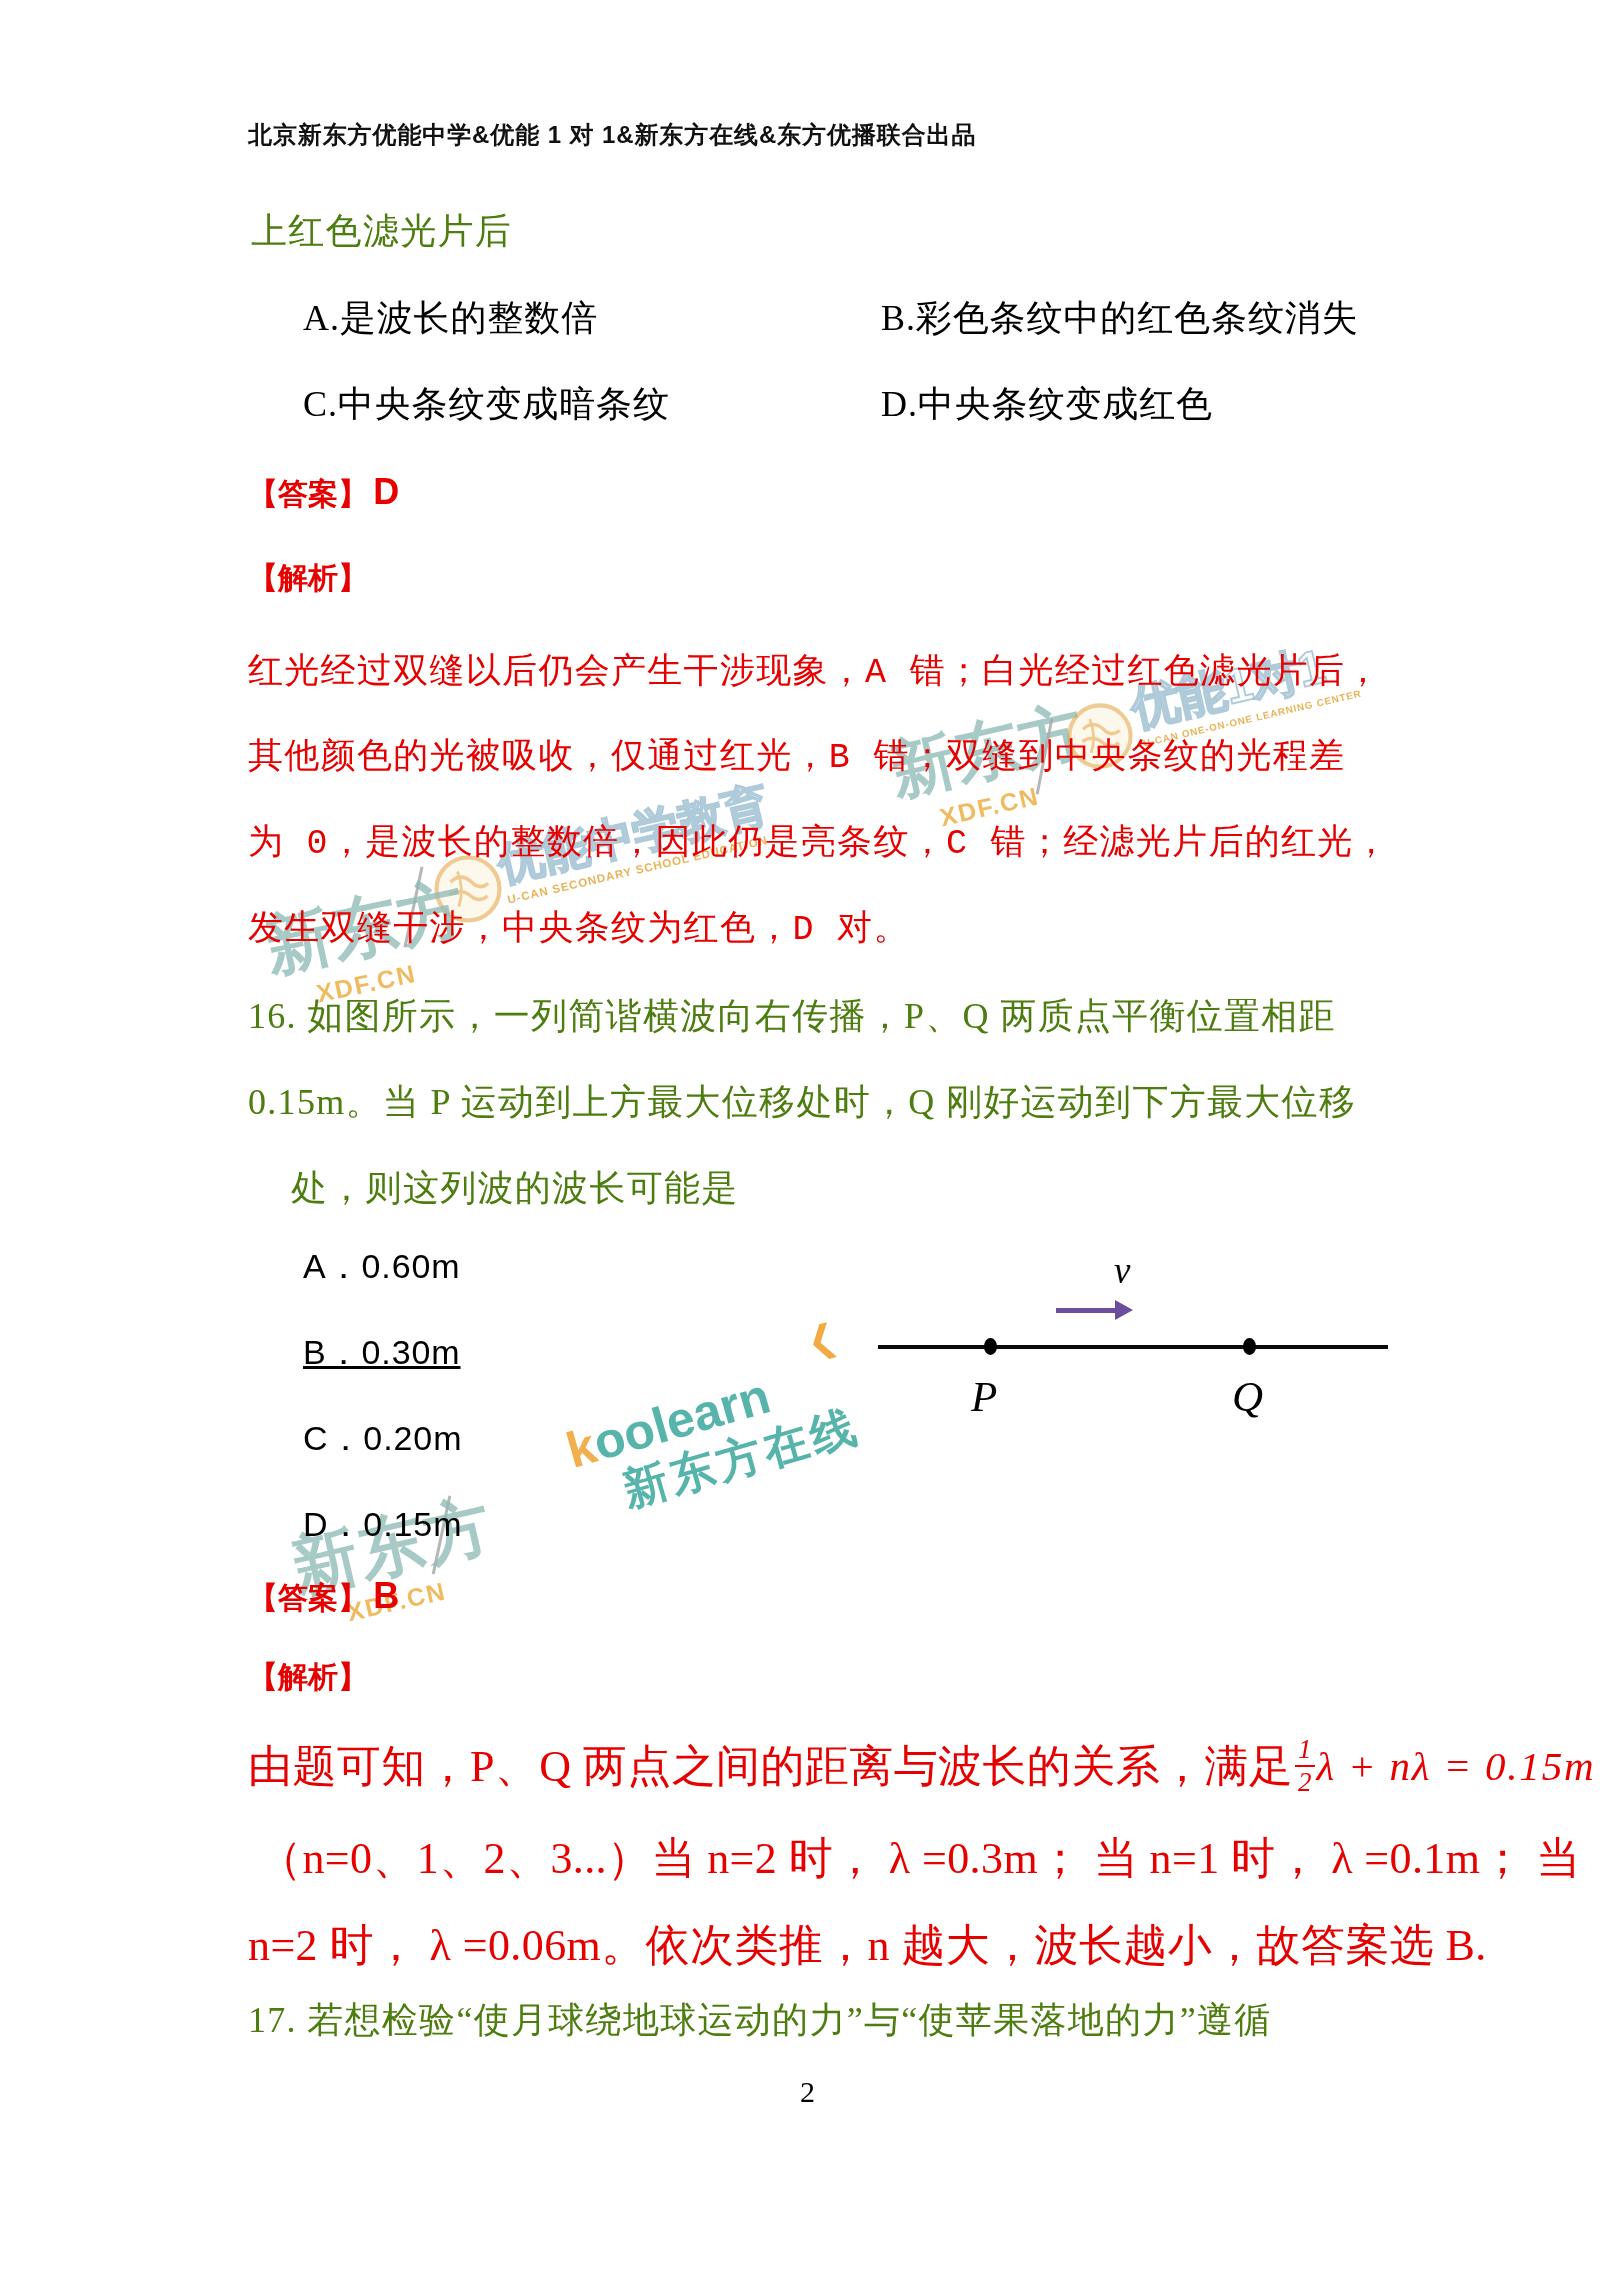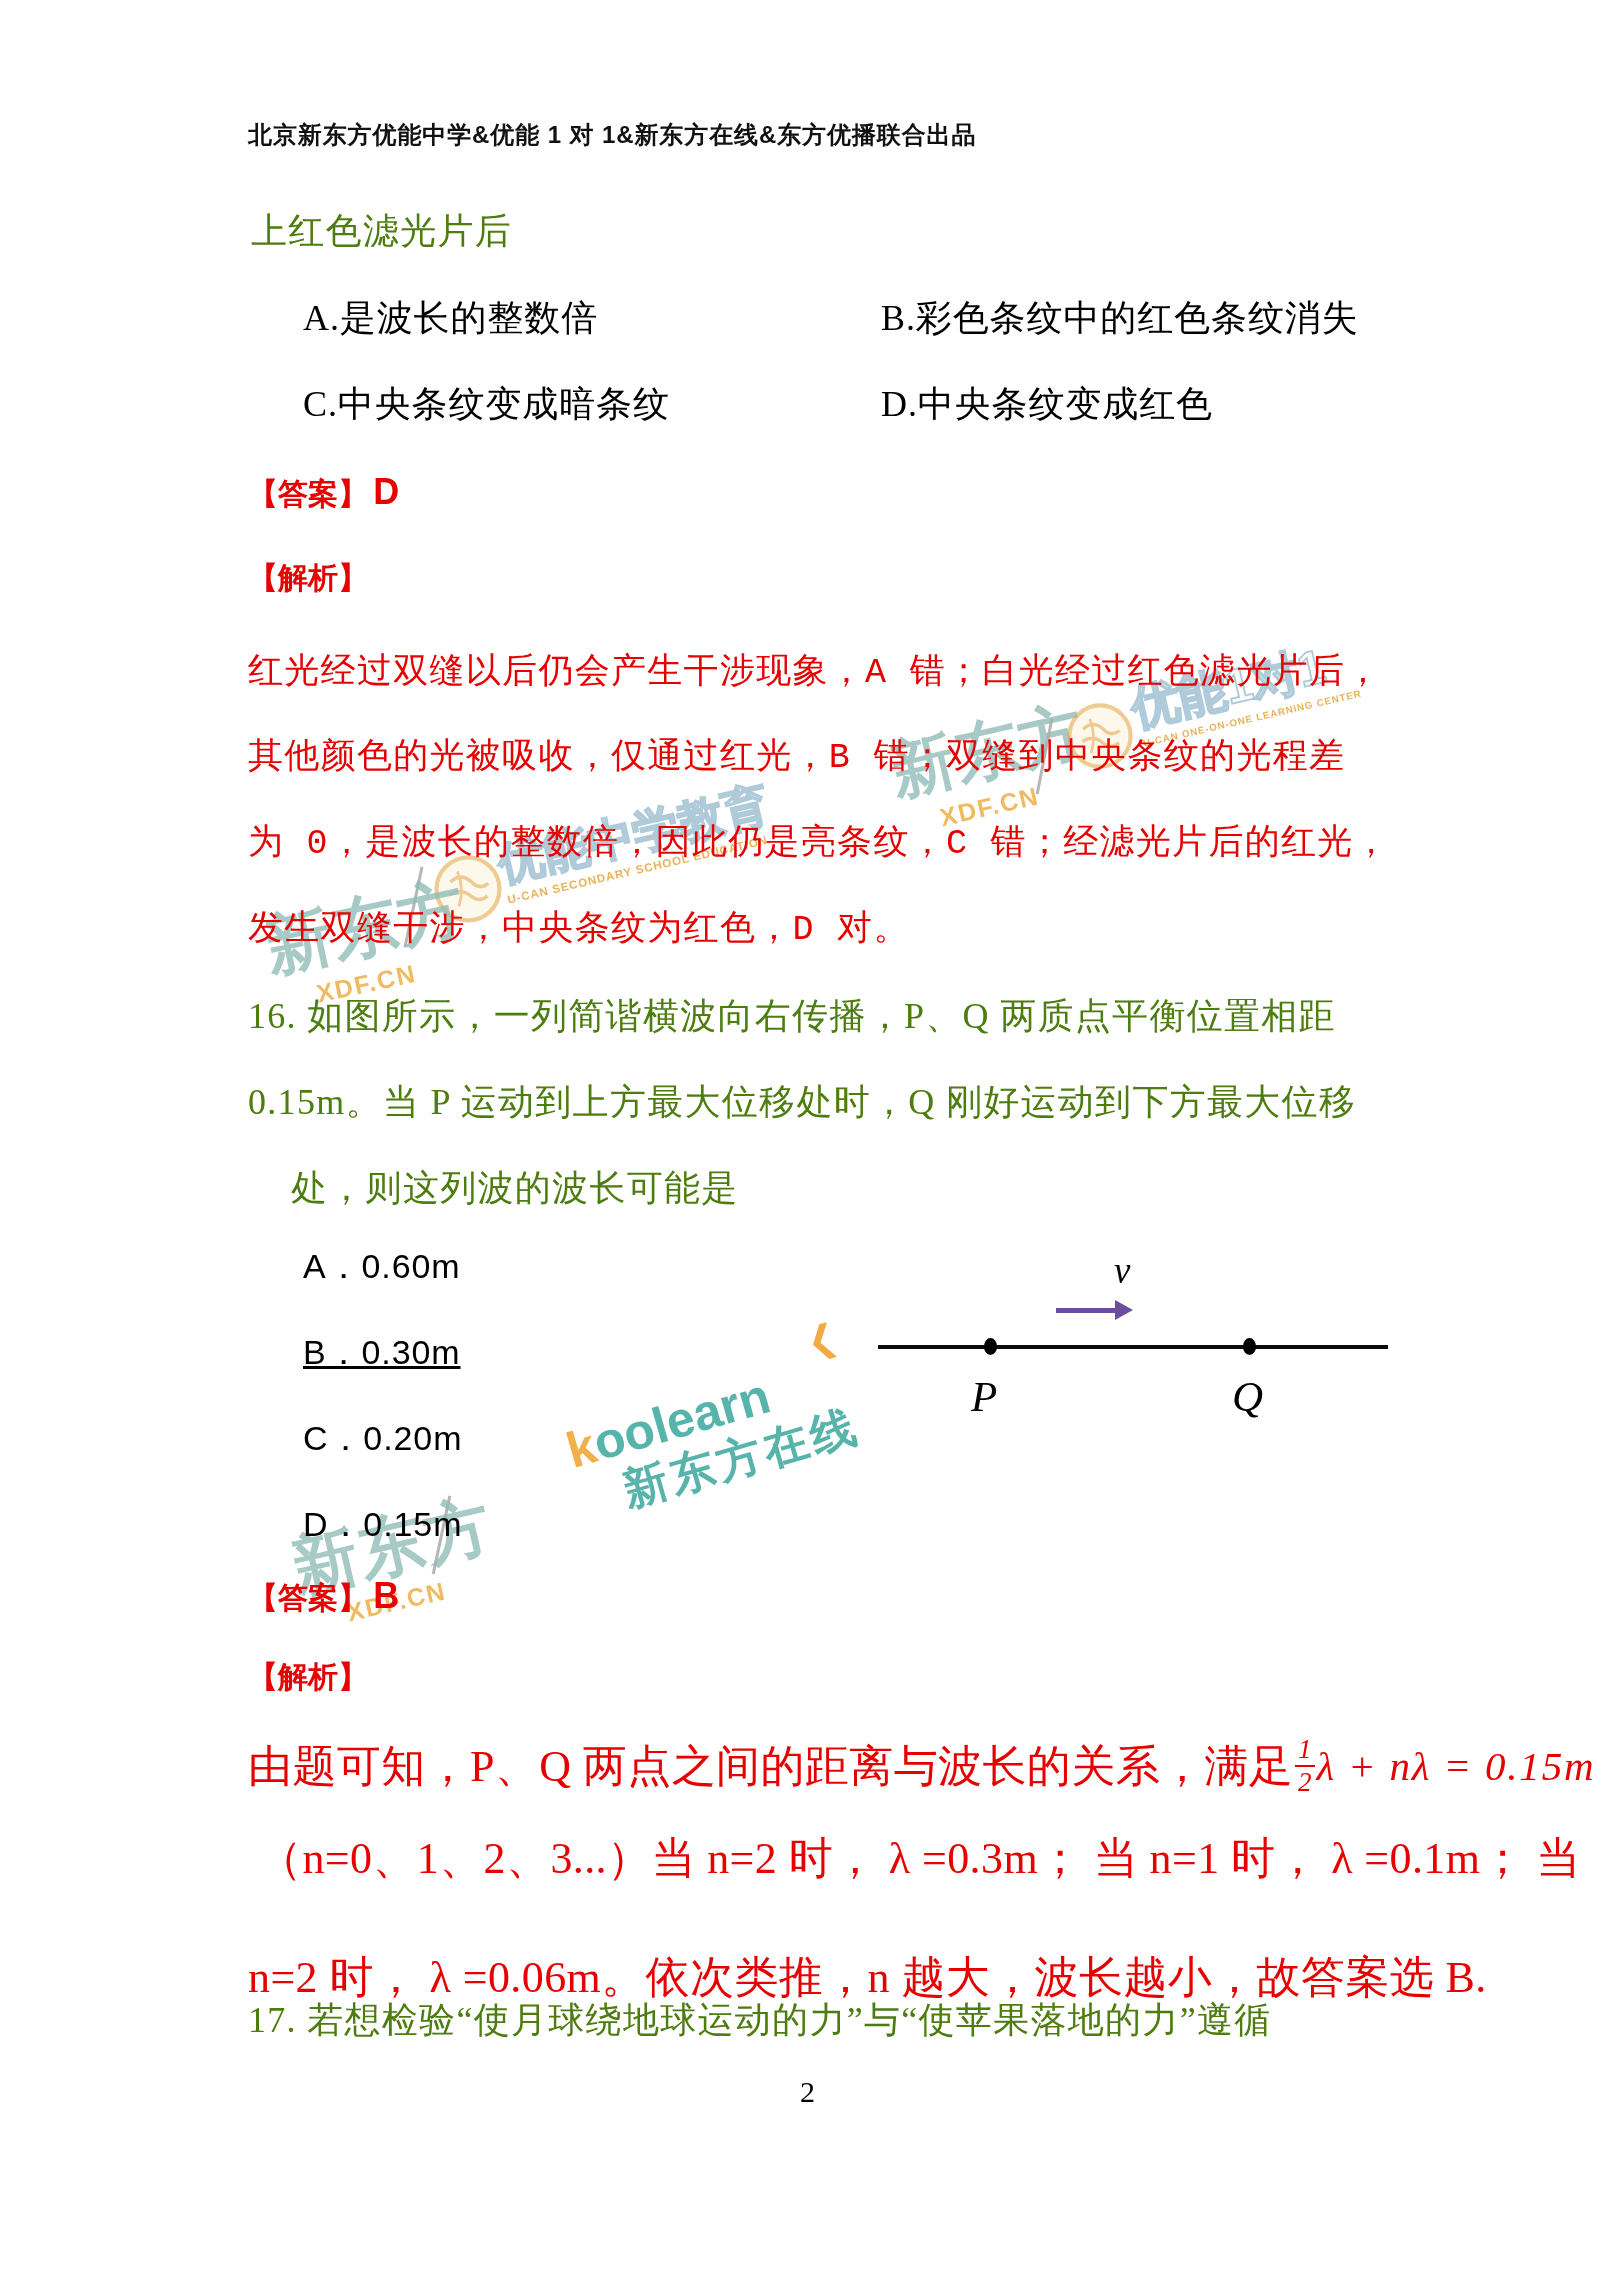--- a/index.html
+++ b/index.html
@@ -132,18 +132,18 @@
   <span class="redline2">由题可知，P、Q 两点之间的距离与波长的关系，满足</span>
   <span style="display:inline-flex;flex-direction:column;align-items:center;line-height:1;margin:0 1.8px;">
     <span style="font-size:27px;font-style:italic;">1</span>
     <span style="width:19.6px;height:2.7px;background:#e60000;margin:1.8px 0;"></span>
     <span style="font-size:27px;font-style:italic;">2</span>
   </span>
   <span class="mathit">λ + nλ = 0.15m</span>
 </div>
 
 <div class="abs red redline2" style="left:258px;top:1829px;">（n=0、1、2、3...）当 n=2 时， λ =0.3m； 当 n=1 时， λ =0.1m； 当</div>
-<div class="abs red redline2" style="left:248px;top:1916px;margin-top:32px;">n=2 时， λ =0.06m。依次类推，n 越大，波长越小，故答案选 B.</div>
+<div class="abs red redline2" style="left:248px;top:1916px;">n=2 时， λ =0.06m。依次类推，n 越大，波长越小，故答案选 B.</div>
 
 <div class="abs stem" style="left:248px;top:1996px;">17. 若想检验“使月球绕地球运动的力”与“使苹果落地的力”遵循</div>
 
 <div class="abs pagenum" style="left:800px;top:2075px;">2</div>
 
 
 </body></html>

